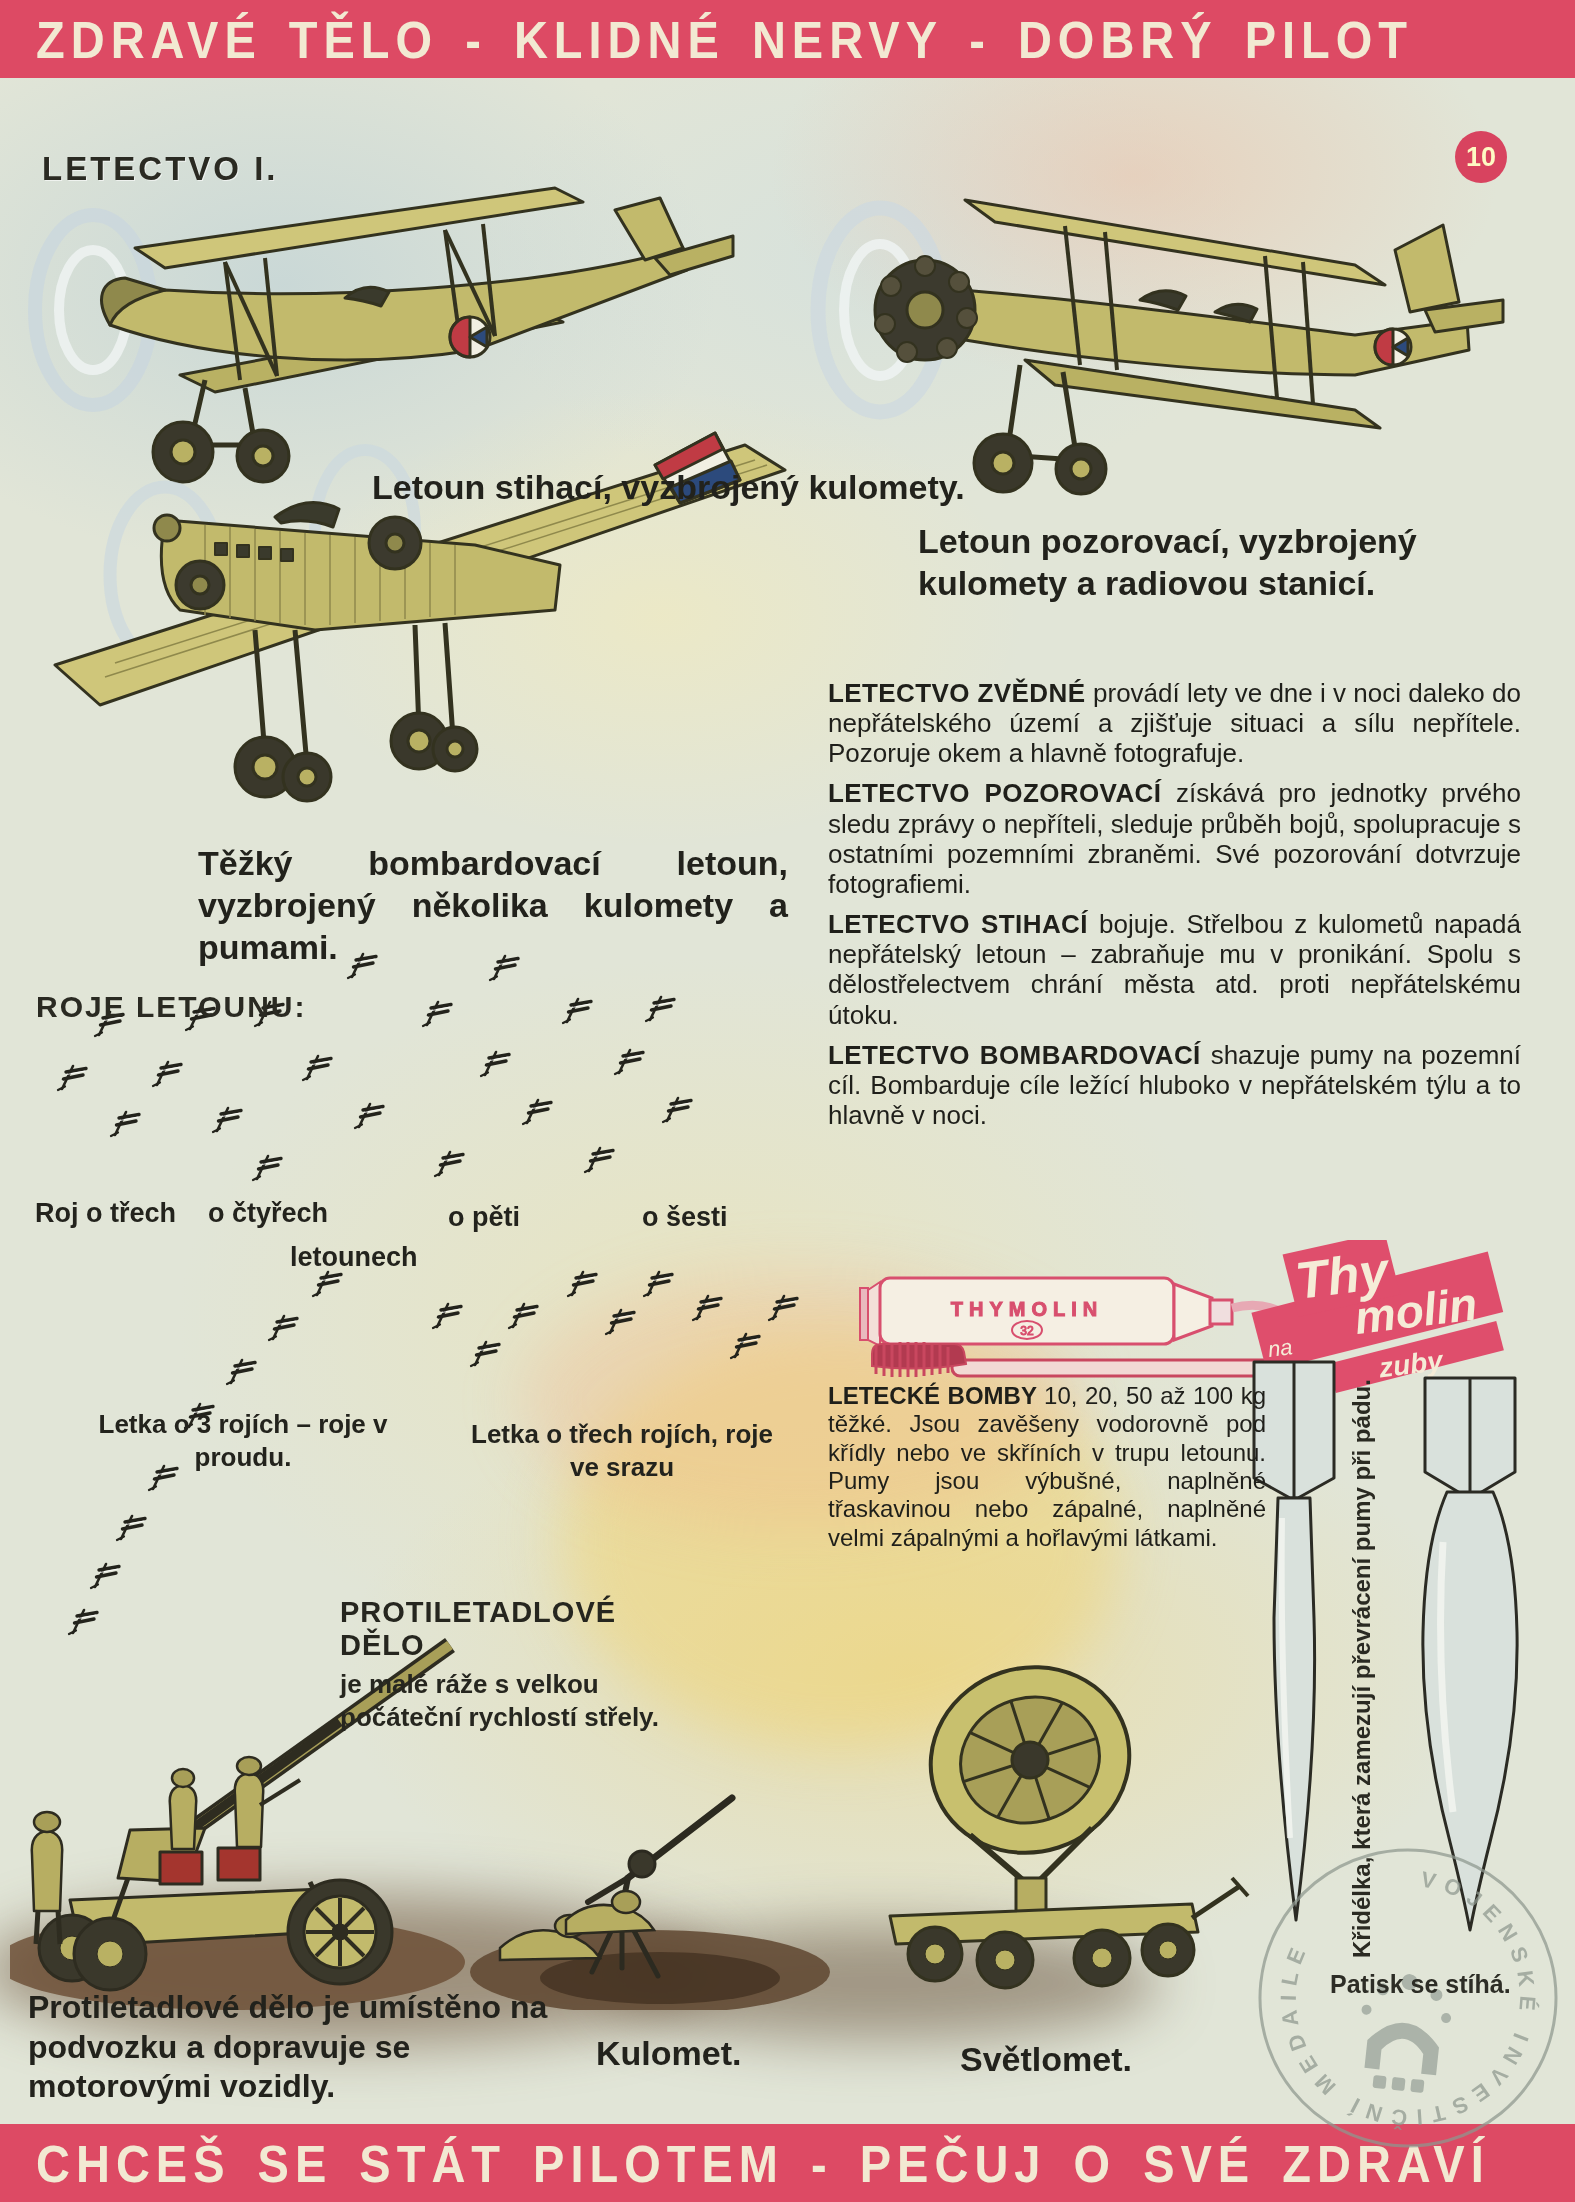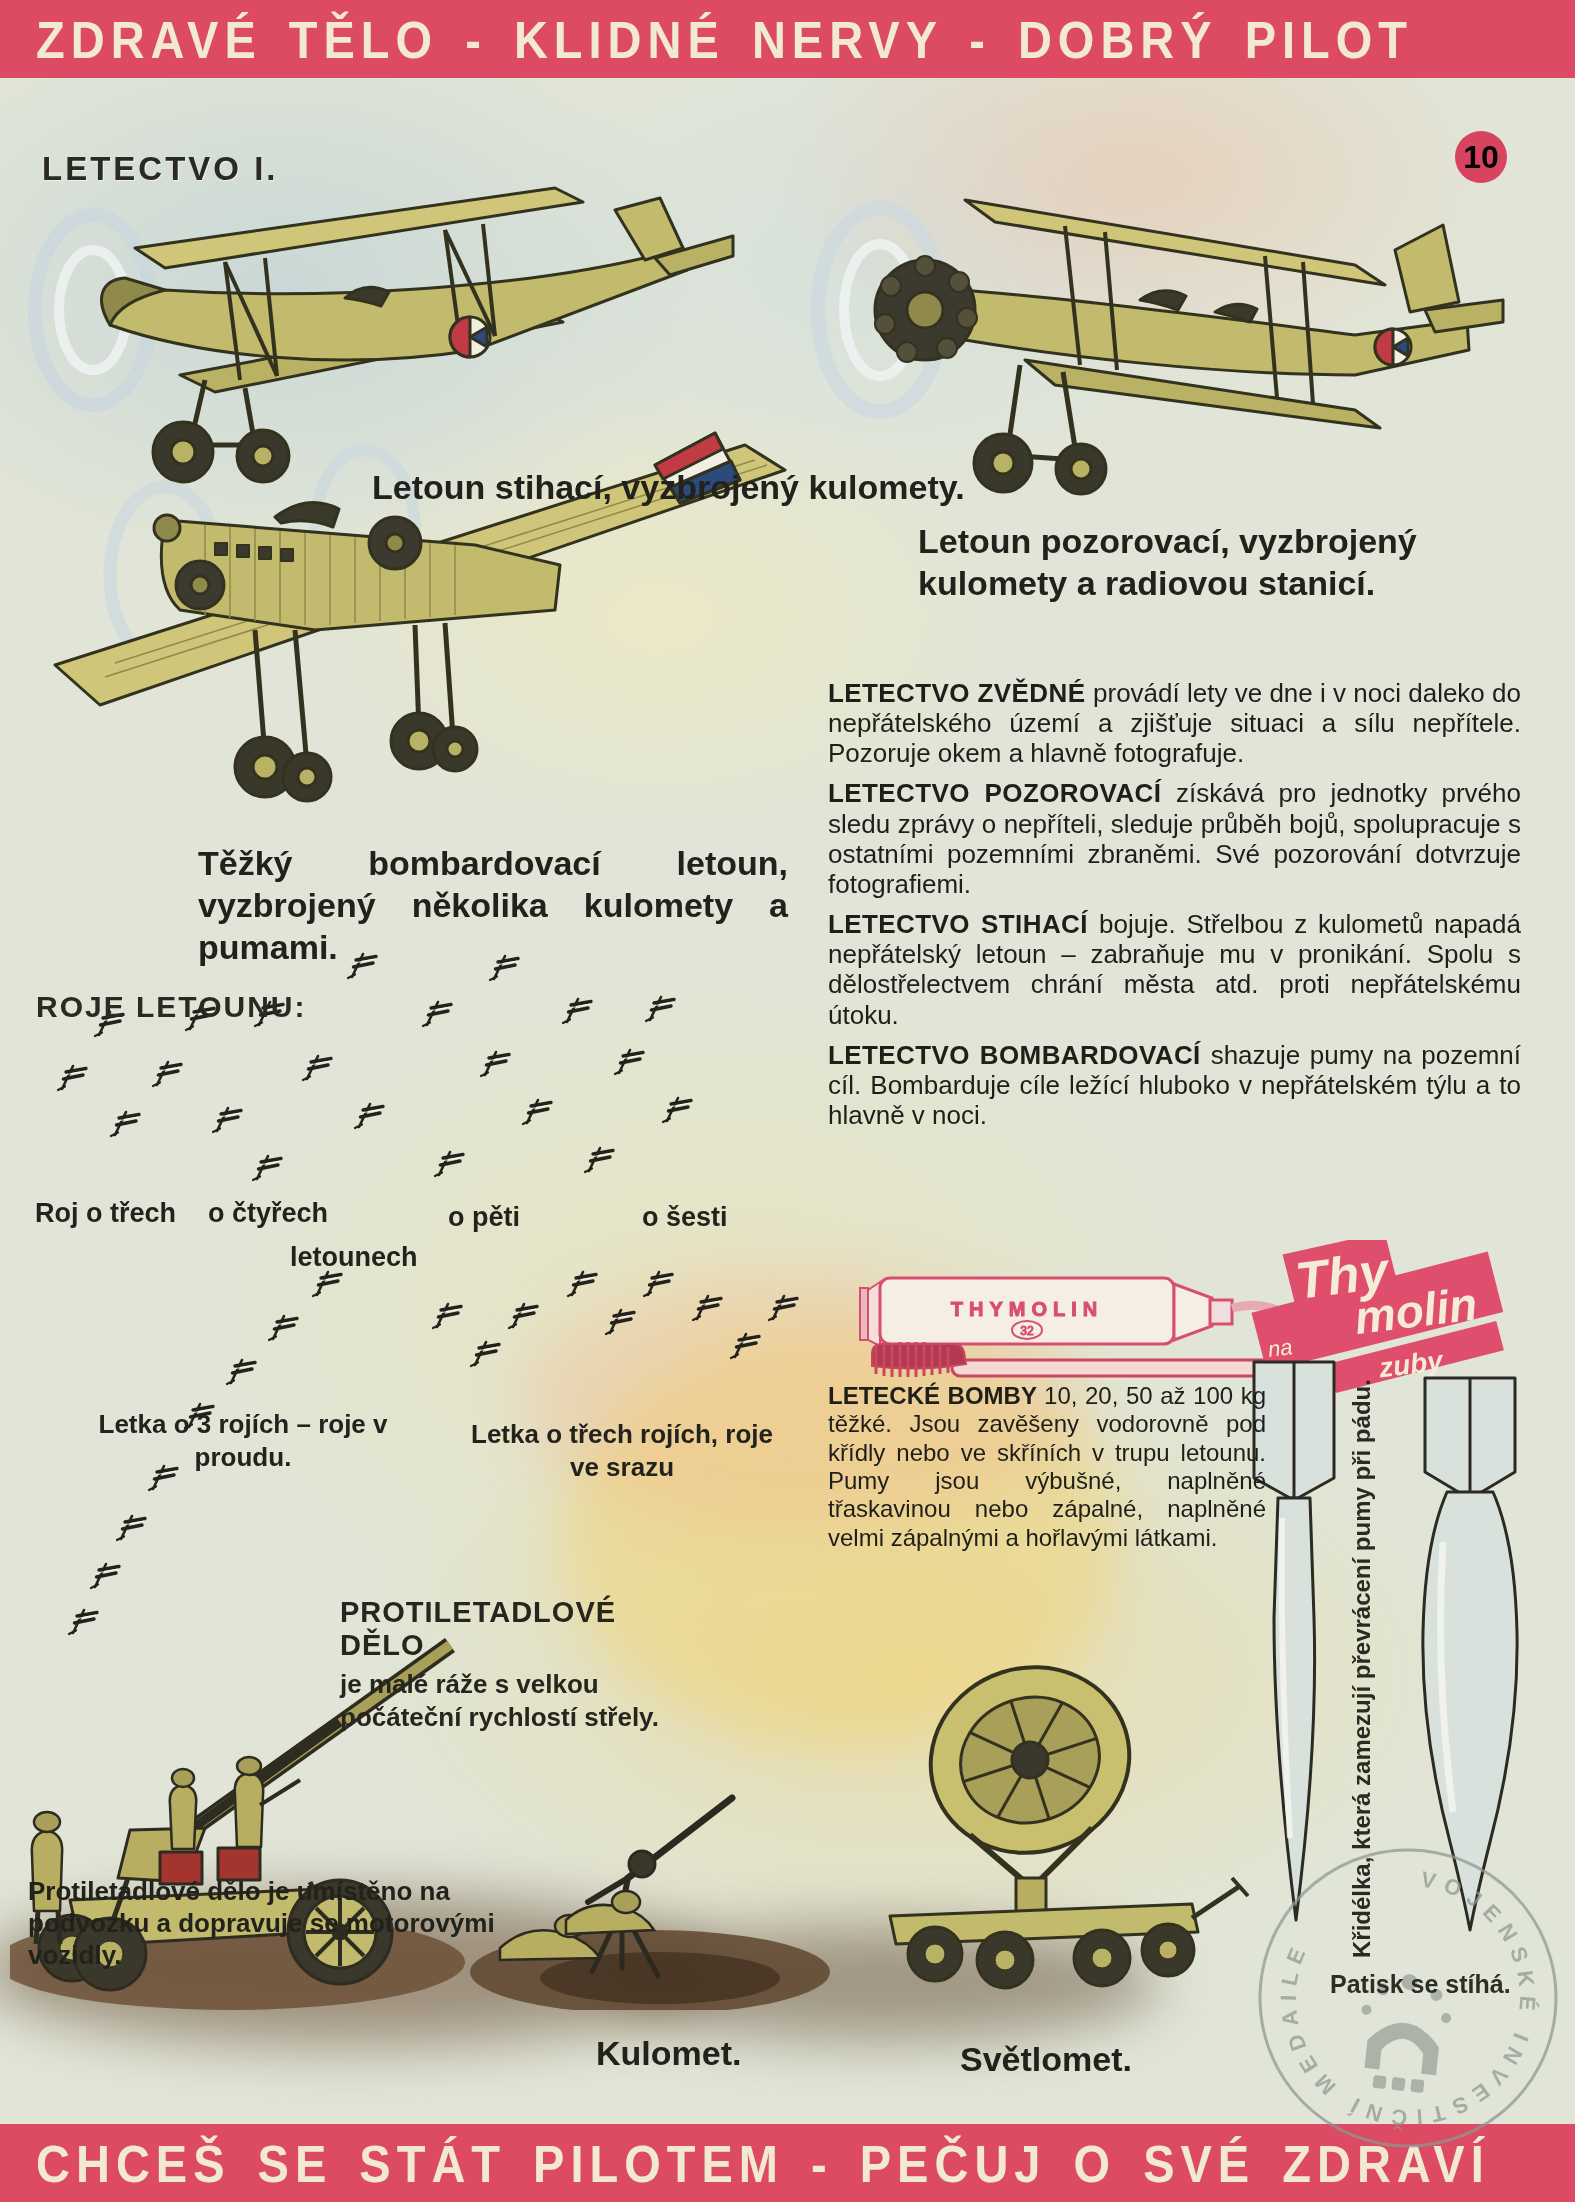--- a/index.html
+++ b/index.html
@@ -13,21 +13,21 @@
       radial-gradient(760px 520px at 45% 60%, rgba(240,226,162,.42), transparent 70%),
       radial-gradient(820px 430px at 58% 76%, rgba(238,214,132,.5), transparent 70%),
       #e1e5d7;}
   .wash{position:absolute;border-radius:50%;filter:blur(28px);z-index:1;}
   .banner{position:absolute;left:0;width:1575px;height:78px;background:#dd4a64;z-index:5;
     display:flex;align-items:center;}
   .banner span{display:inline-block;padding-left:36px;font-size:47px;font-weight:700;
     letter-spacing:6px;word-spacing:8px;color:#f2e9d2;transform:scaleY(1.12);white-space:nowrap;}
   .badge{position:absolute;left:1455px;top:131px;width:52px;height:52px;border-radius:50%;
     background:#d8435f;display:flex;align-items:center;justify-content:center;z-index:4;}
-  .badge span{color:#000000;font-size:32px;font-weight:700;}
+  .badge span{color:#fef9c3;font-size:27px;font-weight:700;}
   .title{position:absolute;left:42px;top:128px;font-size:33px;font-weight:700;letter-spacing:3px;
     color:#2a2a22;z-index:3;text-shadow:1px 1px 0 rgba(255,255,255,.6);}
   .ill{position:absolute;z-index:2;}
   .t{position:absolute;z-index:3;}
   .cap{font-size:34px;font-weight:700;color:#22221c;line-height:1.24;}
   .rightcol{position:absolute;left:828px;top:678px;width:693px;font-size:26px;line-height:1.16;
     text-align:justify;z-index:3;color:#1f1f1a;}
   .rightcol p{margin:0 0 10px 0;}
   .rightcol strong{font-weight:700;letter-spacing:.4px;}
   strong:empty{display:none;}
@@ -532,21 +532,21 @@
         <circle cx="115" cy="324" r="10" fill="#b9b163"></circle>
       <circle cx="185" cy="330" r="28" fill="#3a382b" stroke-width="3"></circle>
         <circle cx="185" cy="330" r="10" fill="#b9b163"></circle>
       <circle cx="282" cy="328" r="28" fill="#3a382b" stroke-width="3"></circle>
         <circle cx="282" cy="328" r="10" fill="#b9b163"></circle>
       <circle cx="348" cy="320" r="26" fill="#3a382b" stroke-width="3"></circle>
         <circle cx="348" cy="320" r="9" fill="#b9b163"></circle>
     </g>
   </svg>
 
-  <div class="t cap" style="left:28px;top:1875px;width:540px;font-size:26px;">Protiletadlové dělo je umístěno na podvozku a dopravuje se motorovými vozidly.</div>
+  <div class="t cap" style="left:28px;top:1988px;width:540px;font-size:32px;">Protiletadlové dělo je umístěno na podvozku a dopravuje se motorovými vozidly.</div>
   <div class="t cap" style="left:596px;top:2032px;">Kulomet.</div>
   <div class="t cap" style="left:960px;top:2038px;">Světlomet.</div>
   <div class="t patisk" style="left:1330px;top:1970px;">Patisk se stíhá.</div>
 
   <svg class="stamp" style="left:1252px;top:1842px" width="312" height="312" viewBox="0 0 312 312">
     <g transform="rotate(6 156 156)" opacity="0.72">
       <circle cx="156" cy="156" r="148" fill="none" stroke="#8e988f" stroke-width="3"></circle>
       <path id="stamp-arc" d="M156 44 a112 112 0 1 1 -0.2 0" fill="none"></path>
       <text font-size="22" font-weight="bold" letter-spacing="8" fill="#8e988f"><textPath href="#stamp-arc">VOJENSKÉ INVESTIČNÍ MEDAILE</textPath></text>
       <g fill="#97a198">

